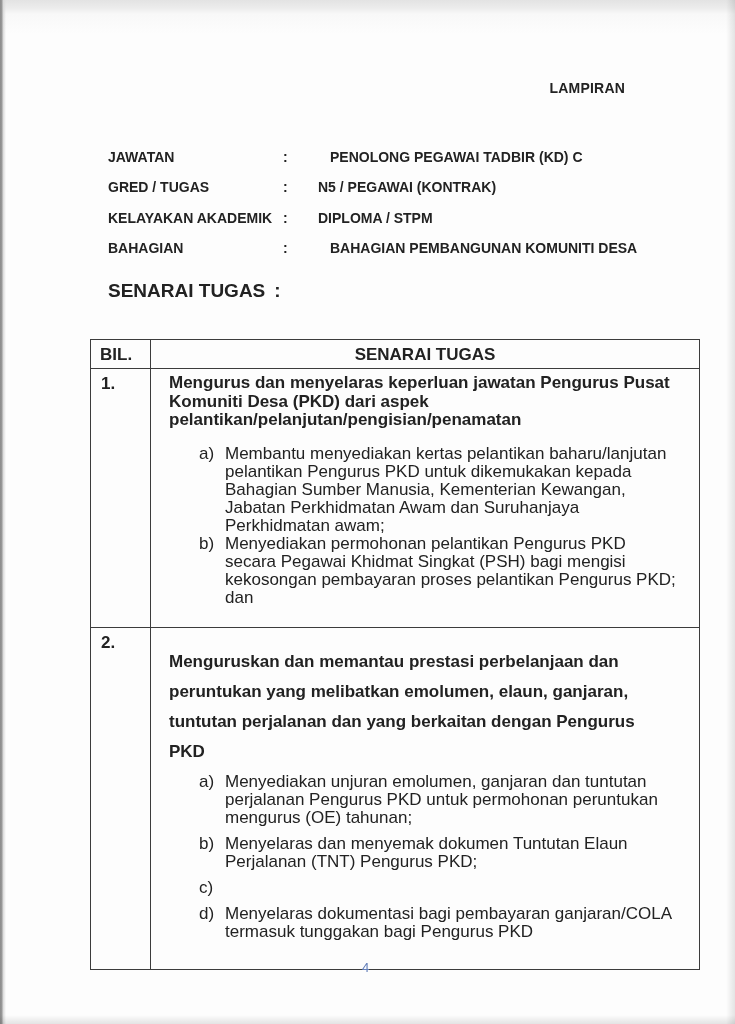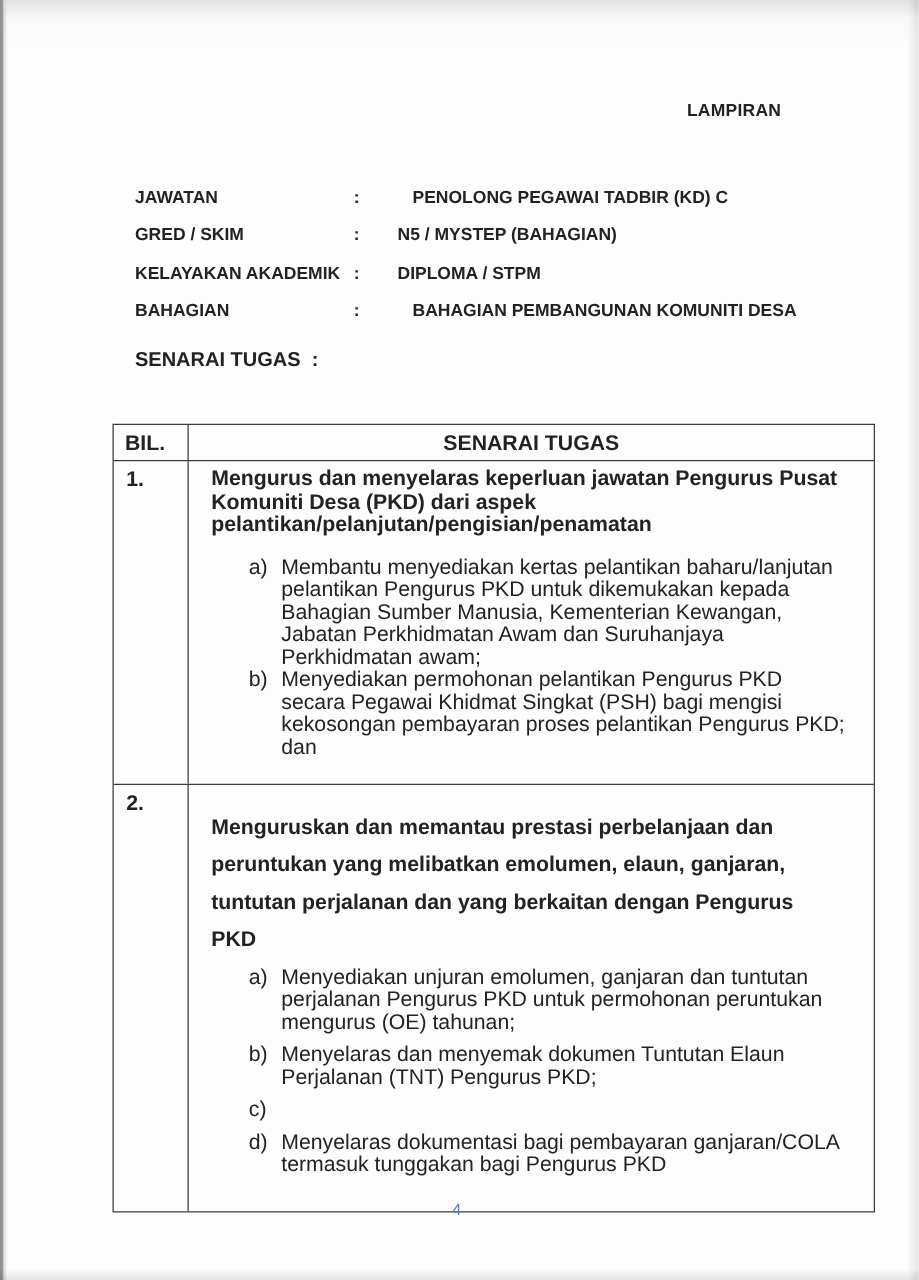--- a/index.html
+++ b/index.html
@@ -33,21 +33,21 @@
     font-size: 14px; font-weight: bold; letter-spacing: 0.2px;
   }
   .fields { position: absolute; left: 108px; top: 134px; width: 560px; }
   .field-row { display: flex; height: 30.5px; font-size: 14px; font-weight: bold; align-items: flex-end; }
   .field-label { width: 175px; flex-shrink: 0; }
   .field-colon { width: 18px; flex-shrink: 0; }
   .field-value { margin-left: 17px; white-space: nowrap; }
   .field-row.wide-gap .field-value { margin-left: 29px; }
   .section-heading {
     position: absolute; left: 108px; top: 280px;
-    font-size: 16px; font-weight: bold;
+    font-size: 19px; font-weight: bold;
   }
   .section-heading .colon { margin-left: 9px; }
   .jobtable {
     position: absolute; left: 90px; top: 339px; width: 610px;
     border: 1.5px solid #3c3c3c;
     font-size: 17px;
     background: transparent;
   }
   .thead { display: flex; border-bottom: 1.5px solid #3c3c3c; height: 29px; }
   .th-bil {
@@ -89,23 +89,23 @@
 
   <div class="lampiran">LAMPIRAN</div>
 
   <div class="fields">
     <div class="field-row wide-gap">
       <span class="field-label">JAWATAN</span>
       <span class="field-colon">:</span>
       <span class="field-value">PENOLONG PEGAWAI TADBIR (KD) C</span>
     </div>
     <div class="field-row">
-      <span class="field-label">GRED / SKIM</span>
+      <span class="field-label">GRED / TUGAS</span>
       <span class="field-colon">:</span>
-      <span class="field-value">N5 / MYSTEP (BAHAGIAN)</span>
+      <span class="field-value">N5 / PEGAWAI (KONTRAK)</span>
     </div>
     <div class="field-row">
       <span class="field-label">KELAYAKAN AKADEMIK</span>
       <span class="field-colon">:</span>
       <span class="field-value">DIPLOMA / STPM</span>
     </div>
     <div class="field-row wide-gap">
       <span class="field-label">BAHAGIAN</span>
       <span class="field-colon">:</span>
       <span class="field-value">BAHAGIAN PEMBANGUNAN KOMUNITI DESA</span>

